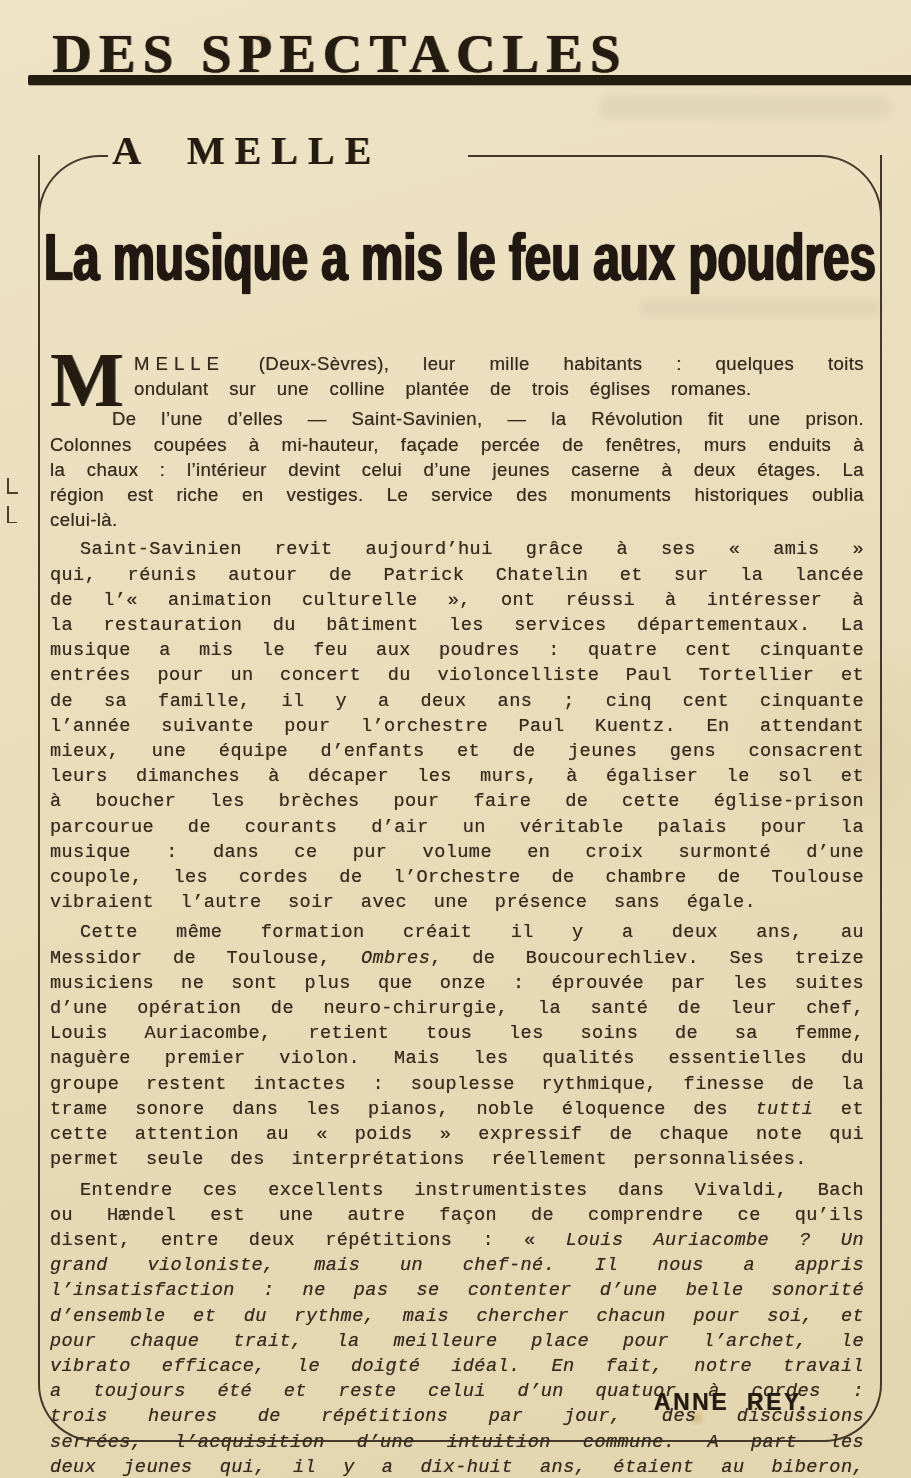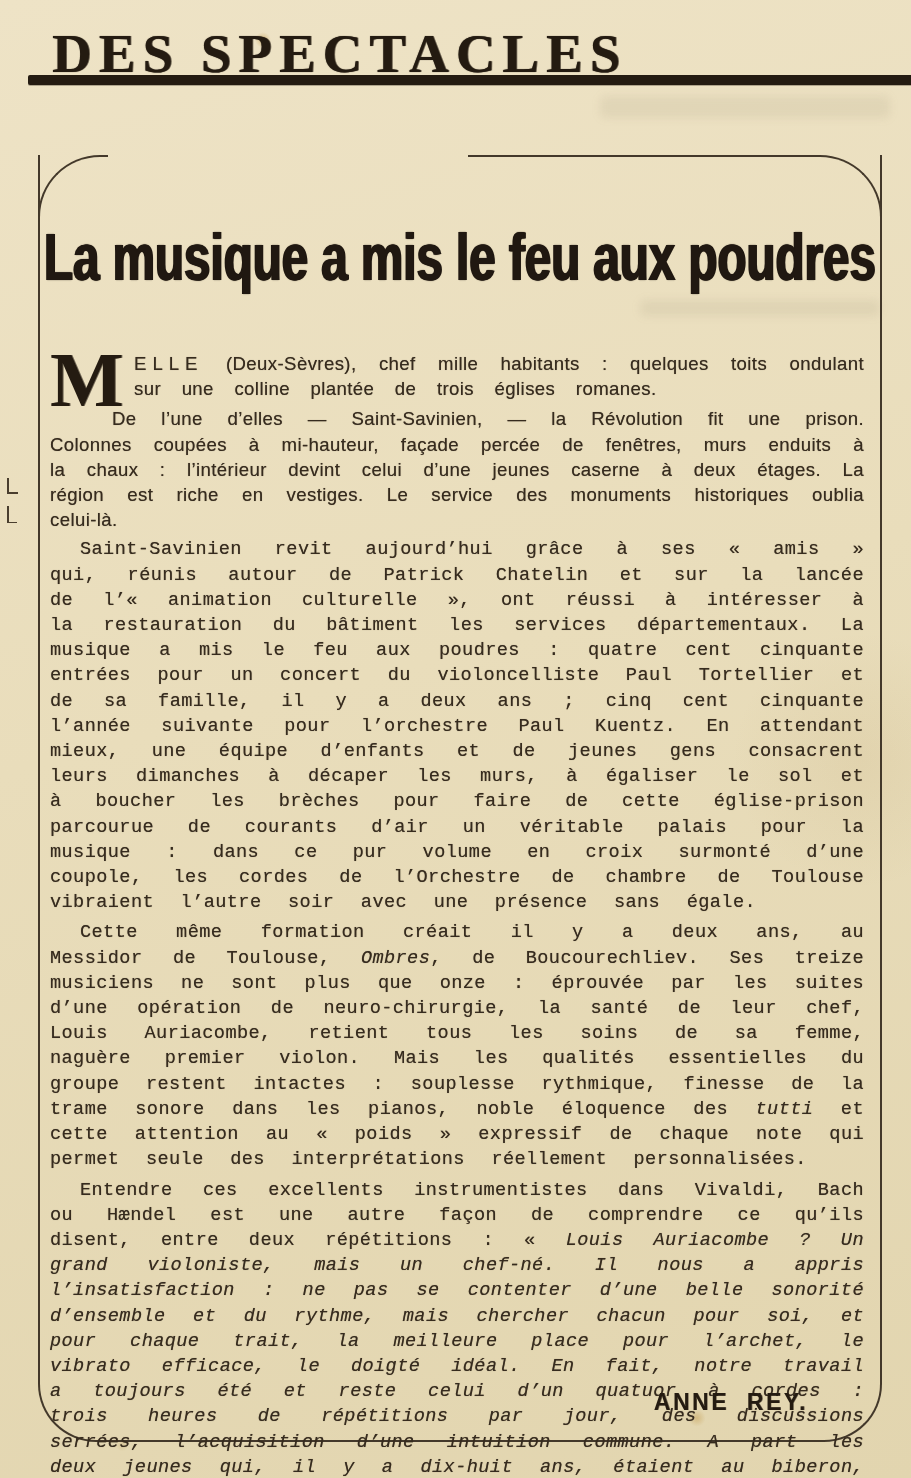--- a/index.html
+++ b/index.html
@@ -158,29 +158,30 @@
 
   <div class="ghost ghost-1"></div>
   <div class="ghost ghost-2"></div>
   <div class="margin-mark-a"></div>
   <div class="margin-mark-b"></div>
 
   <section class="article-box">
     <div class="corner-tl"></div>
     <div class="corner-tr"></div>
     <div class="kicker-line"></div>
+    <h2 class="kicker">A MELLE</h2>
 
     <div class="headline">
       <span class="hl-wrap">
         <span class="hl-text">La musique a mis le feu aux poudres</span>
       </span>
     </div>
 
     <div class="copy">
-      <p><span class="dropcap">M</span><span class="spread-caps">ELLE</span><span> (Deux-Sèvres), chef mille habitants : quelques toits ondulant sur une colline plantée de trois églises romanes.</span></p>
+      <p><span class="dropcap">M</span><span class="spread-caps">MELLE</span><span> (Deux-Sèvres), leur mille habitants : quelques toits ondulant sur une colline plantée de trois églises romanes.</span></p>
 
       <p class="indent-big">De l’une d’elles — Saint-Savinien, — la Révolution fit une prison. Colonnes coupées à mi-hauteur, façade percée de fenêtres, murs enduits à la chaux : l’intérieur devint celui d’une jeunes caserne à deux étages. La région est riche en vestiges. Le service des monuments historiques oublia celui-là.</p>
 
       <p class="indent">Saint-Savinien revit aujourd’hui grâce à ses « amis » qui, réunis autour de Patrick Chatelin et sur la lancée de l’« animation culturelle », ont réussi à intéresser à la restauration du bâtiment les services départementaux. La musique a mis le feu aux poudres : quatre cent cinquante entrées pour un concert du violoncelliste Paul Tortellier et de sa famille, il y a deux ans ; cinq cent cinquante l’année suivante pour l’orchestre Paul Kuentz. En attendant mieux, une équipe d’enfants et de jeunes gens consacrent leurs dimanches à décaper les murs, à égaliser le sol et à boucher les brèches pour faire de cette église-prison parcourue de courants d’air un véritable palais pour la musique : dans ce pur volume en croix surmonté d’une coupole, les cordes de l’Orchestre de chambre de Toulouse vibraient l’autre soir avec une présence sans égale.</p>
 
       <p class="indent"><span>Cette même formation créait il y a deux ans, au Messidor de Toulouse, </span><span class="it">Ombres</span><span>, de Boucourechliev. Ses treize musiciens ne sont plus que onze : éprouvée par les suites d’une opération de neuro-chirurgie, la santé de leur chef, Louis Auriacombe, retient tous les soins de sa femme, naguère premier violon. Mais les qualités essentielles du groupe restent intactes : souplesse rythmique, finesse de la trame sonore dans les pianos, noble éloquence des </span><span class="it">tutti</span><span> et cette attention au « poids » expressif de chaque note qui permet seule des interprétations réellement personnalisées.</span></p>
 
       <p class="indent"><span>Entendre ces excellents instrumentistes dans Vivaldi, Bach ou Hændel est une autre façon de comprendre ce qu’ils disent, entre deux répétitions : « </span><span class="it">Louis Auriacombe ? Un grand violoniste, mais un chef-né. Il nous a appris l’insatisfaction : ne pas se contenter d’une belle sonorité d’ensemble et du rythme, mais chercher chacun pour soi, et pour chaque trait, la meilleure place pour l’archet, le vibrato efficace, le doigté idéal. En fait, notre travail a toujours été et reste celui d’un quatuor à cordes : trois heures de répétitions par jour, des discussions serrées, l’acquisition d’une intuition commune. A part les deux jeunes qui, il y a dix-huit ans, étaient au biberon, nous avons tous connu Auriacombe sur les bancs du Conservatoire. Et nous sommes devenus ses amis. »</span></p>
     </div>
 

